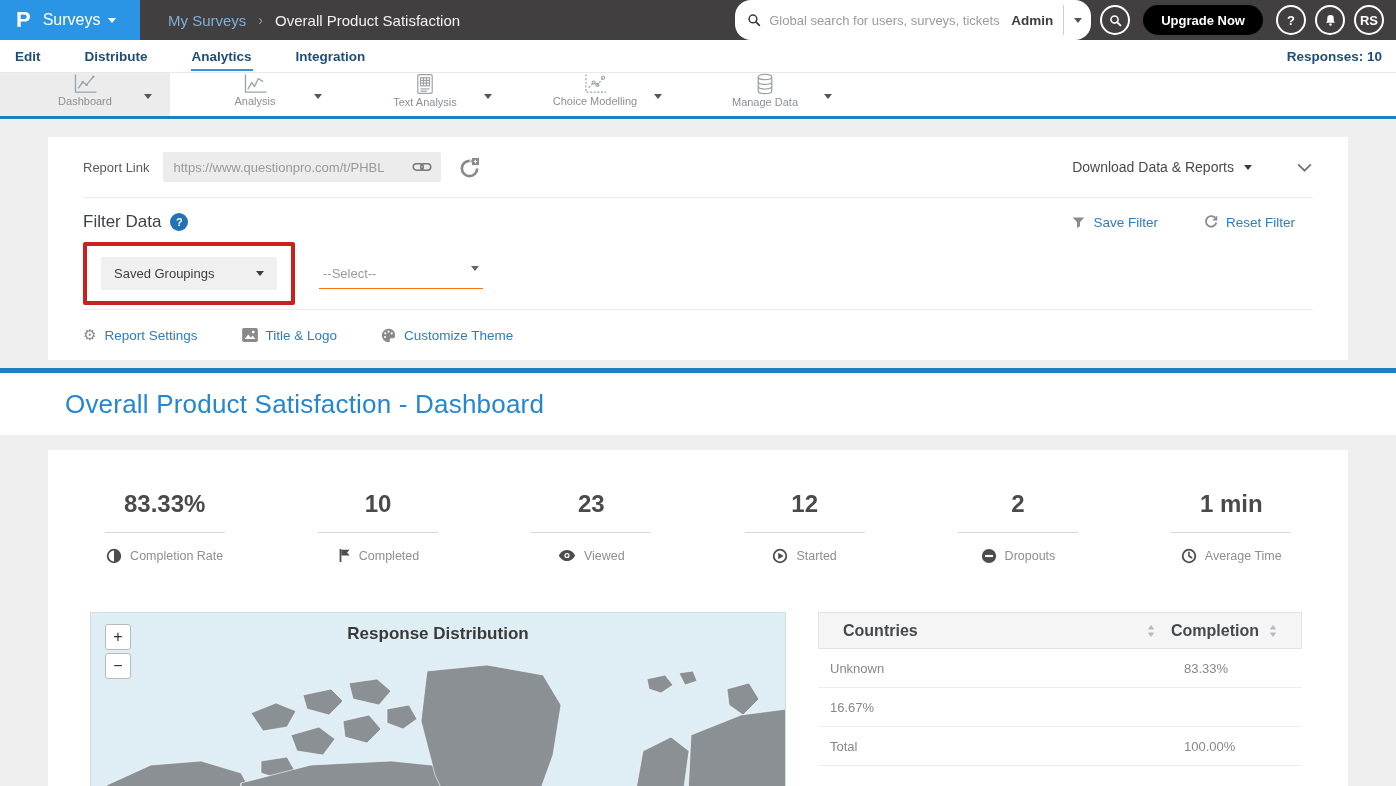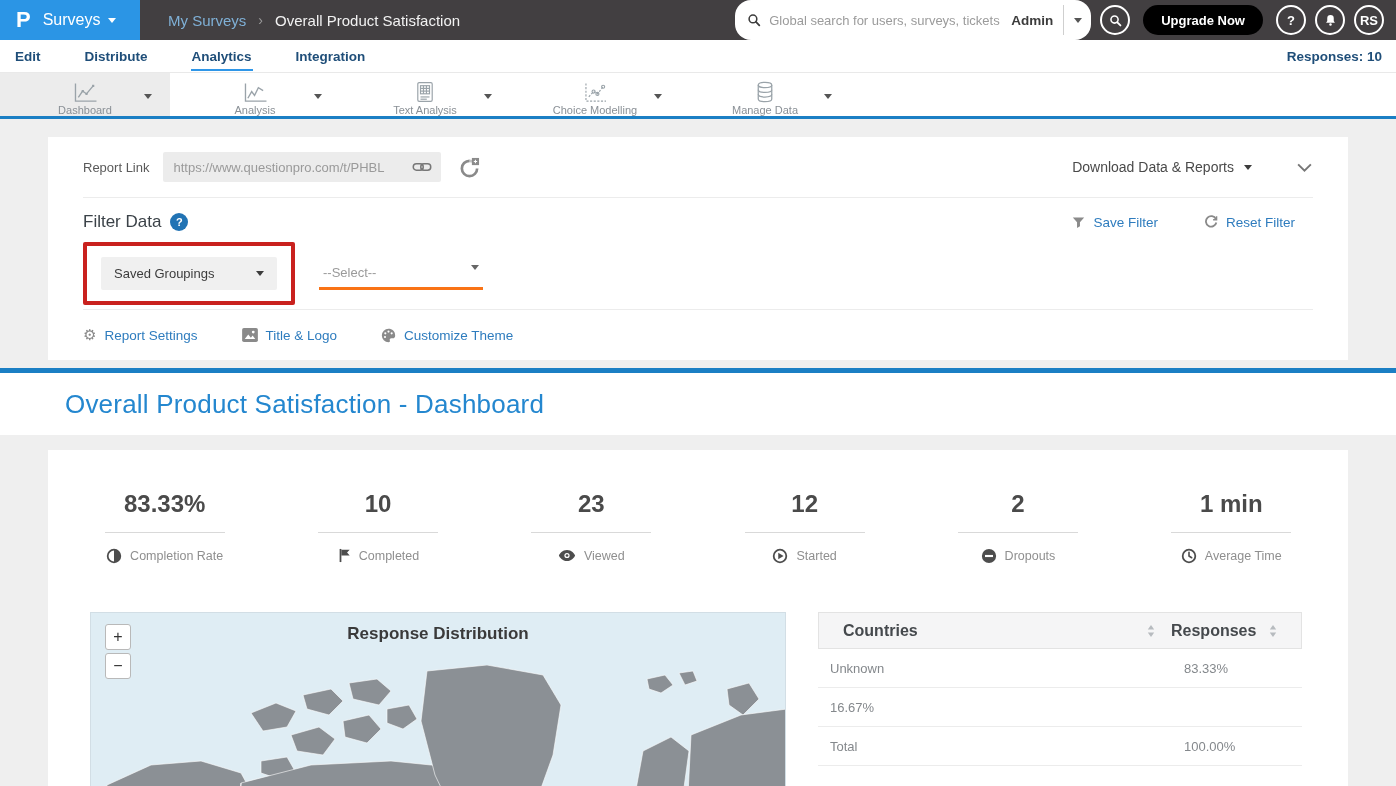--- a/index.html
+++ b/index.html
@@ -27,21 +27,21 @@
   .upgrade-btn { background:#000000; color:#fff; border:none; border-radius:16px; height:30px; padding:0 18px; font-weight:bold; font-size:13px; cursor:pointer; font-family:inherit; margin:0 4px; }
 
   
   .subnav { height:33px; background:#fff; display:flex; align-items:center; padding:0 14px; border-bottom:1px solid #e9e9e9; }
   .subnav-item { margin-right:42px; color:#1f4e79; font-size:13.5px; font-weight:bold; padding:7px 1px 5px; cursor:pointer; border-bottom:2px solid transparent; }
   .subnav-item.active { border-bottom-color:#2e96e8; }
   .responses-count { margin-left:auto; color:#1f4e79; font-size:13.5px; font-weight:bold; }
 
   
   .toolbar { height:46px; background:#fff; display:flex; border-bottom:3px solid #1b7fc4; }
-  .tool-item { width:170px; display:flex; flex-direction:column; align-items:center; justify-content:flex-end; position:relative; cursor:pointer; color:#9aa3a9; }
+  .tool-item { width:170px; display:flex; flex-direction:column; align-items:center; justify-content:flex-start; position:relative; cursor:pointer; color:#9aa3a9; }
   .tool-item.active { background:#ececec; }
   .tool-label { font-size:11px; color:#8a9096; margin-top:1px; }
   .tool-caret { position:absolute; right:18px; top:21px; color:#555; }
 
   
   .report-card { margin:18px 48px 0; background:#fff; padding:0 35px; }
   .report-link-row { display:flex; align-items:center; height:60px; }
   .rl-label { font-size:13px; color:#5a5a5a; }
   .rl-input-wrap { background:#ececec; height:30px; width:278px; margin-left:14px; display:flex; align-items:center; padding:0 9px 0 10px; border-radius:2px; }
   .rl-input-wrap input { flex:1; background:transparent; border:none; outline:none; font-size:13px; color:#9a9a9a; font-family:inherit; min-width:0; }
@@ -57,21 +57,21 @@
   .filter-title { font-size:17px; color:#3b4248; }
   .help-badge { width:18px; height:18px; border-radius:50%; background:#2173b4; color:#fff; font-size:11px; font-weight:bold; display:flex; align-items:center; justify-content:center; margin-left:9px; cursor:pointer; }
   .filter-actions { margin-left:auto; display:flex; align-items:center; gap:46px; padding-right:18px; }
   .action-link { display:flex; align-items:center; gap:8px; cursor:pointer; }
   .action-link .a-icon { color:#8a8a8a; display:flex; }
   .action-link .a-label { color:#2e7cbe; font-size:13.5px; }
   .filter-controls { display:flex; align-items:center; margin-top:10px; }
   .red-annotation { border:4px solid #c9211e; border-radius:2px; padding:11px 14px; }
   .dropdown-box { width:176px; height:33px; background:#f0f0f0; display:flex; align-items:center; justify-content:space-between; padding:0 13px; font-size:13px; color:#3c3c3c; cursor:pointer; border-radius:2px; }
   .dropdown-box .caret { color:#3c3c3c; }
-  .select-ghost { margin-left:24px; width:164px; border-bottom:3px solid #f97316; display:flex; justify-content:space-between; padding:7px 4px; color:#9a9a9a; font-size:13px; cursor:pointer; }
+  .select-ghost { margin-left:24px; width:164px; border-bottom:1px solid #f97316; display:flex; justify-content:space-between; padding:7px 4px; color:#9a9a9a; font-size:13px; cursor:pointer; }
   .select-ghost .caret { color:#666; }
 
   .footer-links { height:50px; display:flex; align-items:center; gap:44px; }
 
   
   .blue-bar { height:5px; background:#1b7fc4; margin-top:8px; }
   .title-band { background:#fff; height:62px; display:flex; align-items:center; padding:0 65px; }
   .page-title { font-size:26px; color:#2487cf; font-weight:500; letter-spacing:0.2px; }
 
   
@@ -474,21 +474,21 @@
         <div class="col1">
           <span>Countries</span>
           <span class="sort-icon">
             <svg width="8" height="12" viewBox="0 0 8 12" fill="currentColor">
                 <path d="M4 0l3.2 4.4H.8z"></path>
                 <path d="M4 12L.8 7.6h6.4z"></path>
               </svg>
           </span>
         </div>
         <div class="col2">
-          <span>Responses</span>
+          <span>Completion</span>
           <span class="sort-icon">
             <svg width="8" height="12" viewBox="0 0 8 12" fill="currentColor">
                 <path d="M4 0l3.2 4.4H.8z"></path>
                 <path d="M4 12L.8 7.6h6.4z"></path>
               </svg>
           </span>
         </div>
       </div>
       <div class="ct-row">
         <span class="col1">Unknown</span>

